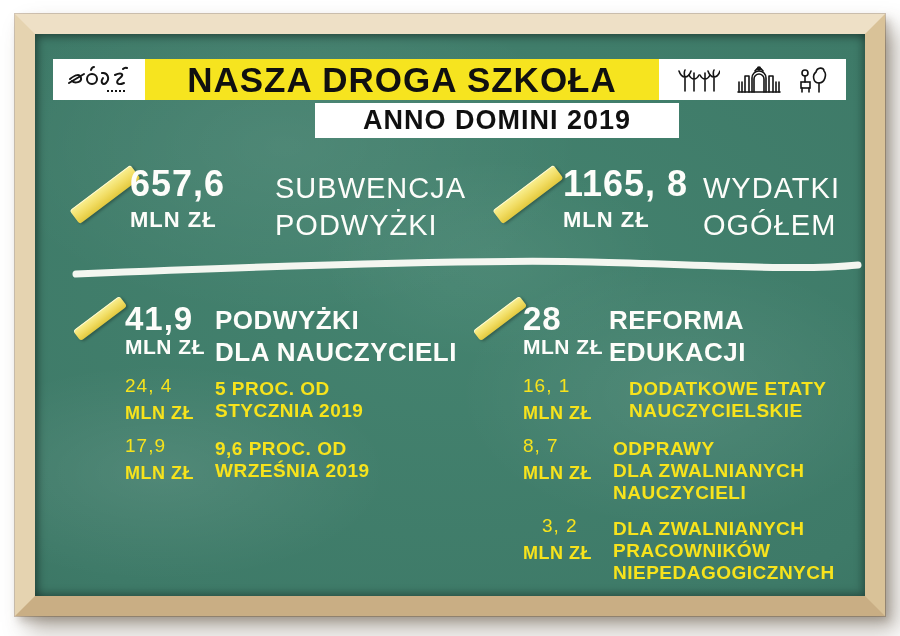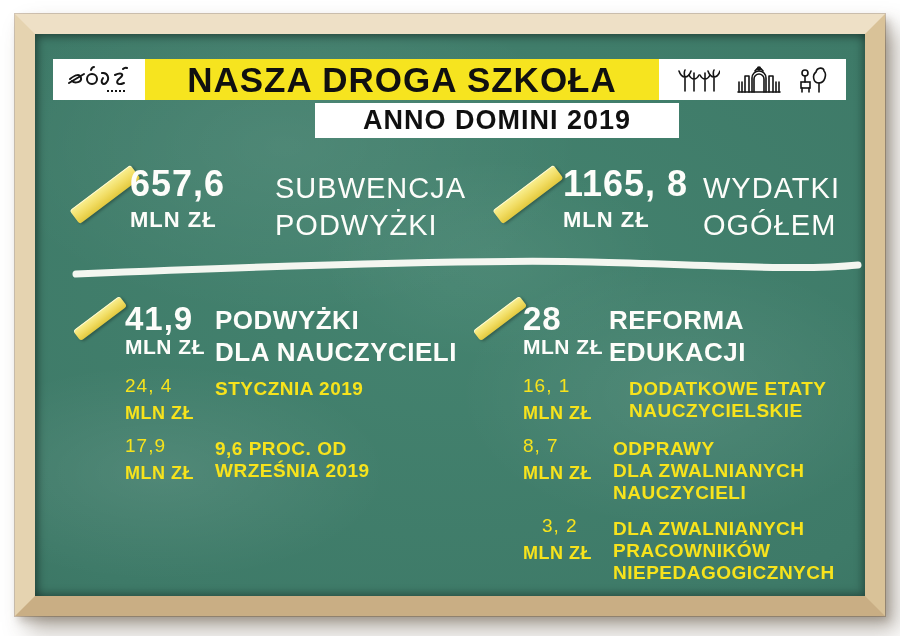--- a/index.html
+++ b/index.html
@@ -156,20 +156,21 @@
     <div class="t num-md white" style="left:90px; top:268px;">41,9</div>
     <div class="t unit-md white" style="left:90px; top:302px;">MLN ZŁ</div>
     <div class="t lbl-md white" style="left:180px; top:270px;">
       <div>PODWYŻKI</div>
       <div>DLA NAUCZYCIELI</div>
     </div>
 
     <div class="t num-sm yellow" style="left:90px; top:342px;">24, 4</div>
     <div class="t unit-sm yellow" style="left:90px; top:370px;">MLN ZŁ</div>
     <div class="t desc yellow" style="left:180px; top:344px;">
+      <div>5 PROC. OD</div>
       <div>STYCZNIA 2019</div>
     </div>
 
     <div class="t num-sm yellow" style="left:90px; top:402px;">17,9</div>
     <div class="t unit-sm yellow" style="left:90px; top:430px;">MLN ZŁ</div>
     <div class="t desc yellow" style="left:180px; top:404px;">
       <div>9,6 PROC. OD</div>
       <div>WRZEŚNIA 2019</div>
     </div>
 

